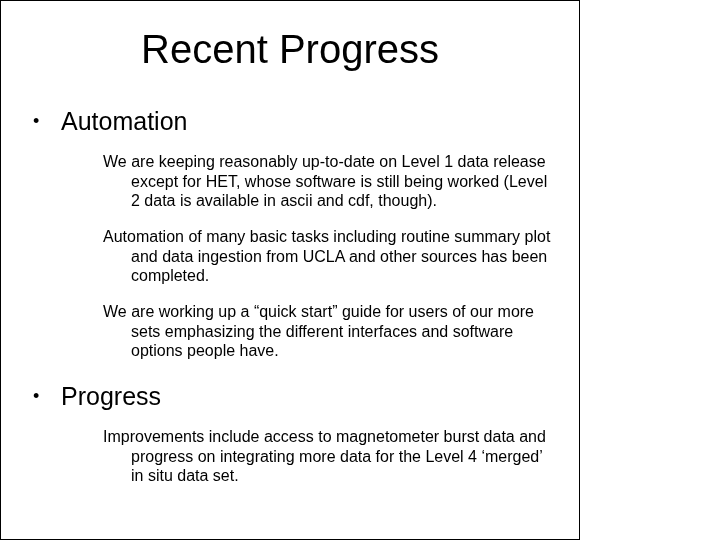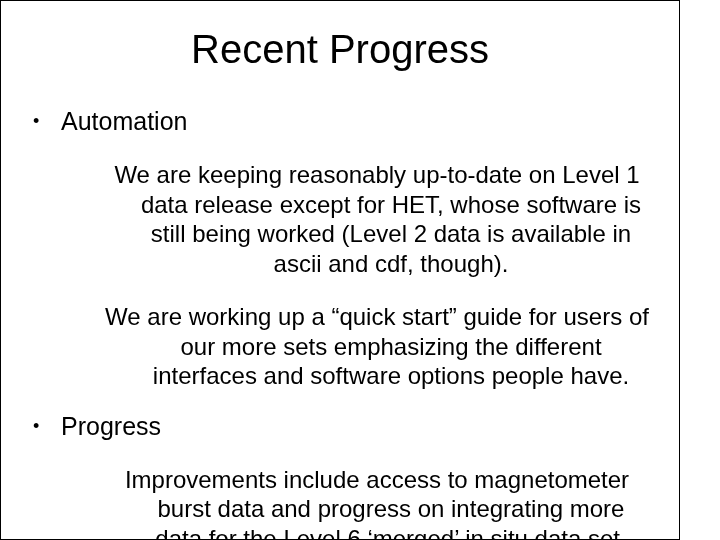--- a/index.html
+++ b/index.html
@@ -6,21 +6,21 @@
     margin: 0;
     padding: 0;
     width: 720px;
     height: 540px;
     background: #ffffff;
     font-family: Arial, Helvetica, sans-serif;
     color: #000000;
   }
   .slide {
     box-sizing: border-box;
-    width: 680px;
+    width: 580px;
     height: 540px;
     padding: 18px 28px 30px 28px;
     border: 1px solid #000;
   }
   .title {
     font-size: 40px;
     text-align: center;
     margin: 8px 0 34px 0;
     font-weight: normal;
   }
@@ -37,45 +37,45 @@
   }
   .bullet-text {
     font-size: 25px;
     line-height: 30px;
   }
   .sub-block {
     margin: 6px 0 20px 74px;
     max-width: 590px;
   }
   .sub-item {
-    font-size: 24px;
+    font-size: 16px;
     line-height: 1.23;
     text-indent: -28px;
     padding-left: 28px;
     margin-bottom: 1px;
-    text-align: center;
   }
 </style>
 </head>
 <body>
 
 <div class="slide">
 
   <h1 class="title">Recent Progress</h1>
 
   <div class="bullet-row">
     <span class="bullet-dot">•</span>
     <span class="bullet-text">Automation</span>
   </div>
   <div class="sub-block">
     <p class="sub-item">We are keeping reasonably up-to-date on Level 1 data release except for HET, whose software is still being worked (Level 2 data is available in ascii and cdf, though).</p>
+    <p class="sub-item">Automation of many basic tasks including routine summary plot and data ingestion from UCLA and other sources has been completed.</p>
     <p class="sub-item">We are working up a “quick start” guide for users of our more sets emphasizing the different interfaces and software options people have.</p>
   </div>
 
   <div class="bullet-row">
     <span class="bullet-dot">•</span>
     <span class="bullet-text">Progress</span>
   </div>
   <div class="sub-block">
-    <p class="sub-item">Improvements include access to magnetometer burst data and progress on integrating more data for the Level 6 ‘merged’ in situ data set.</p>
+    <p class="sub-item">Improvements include access to magnetometer burst data and progress on integrating more data for the Level 4 ‘merged’ in situ data set.</p>
   </div>
 
 </div>
 
 </body></html>

